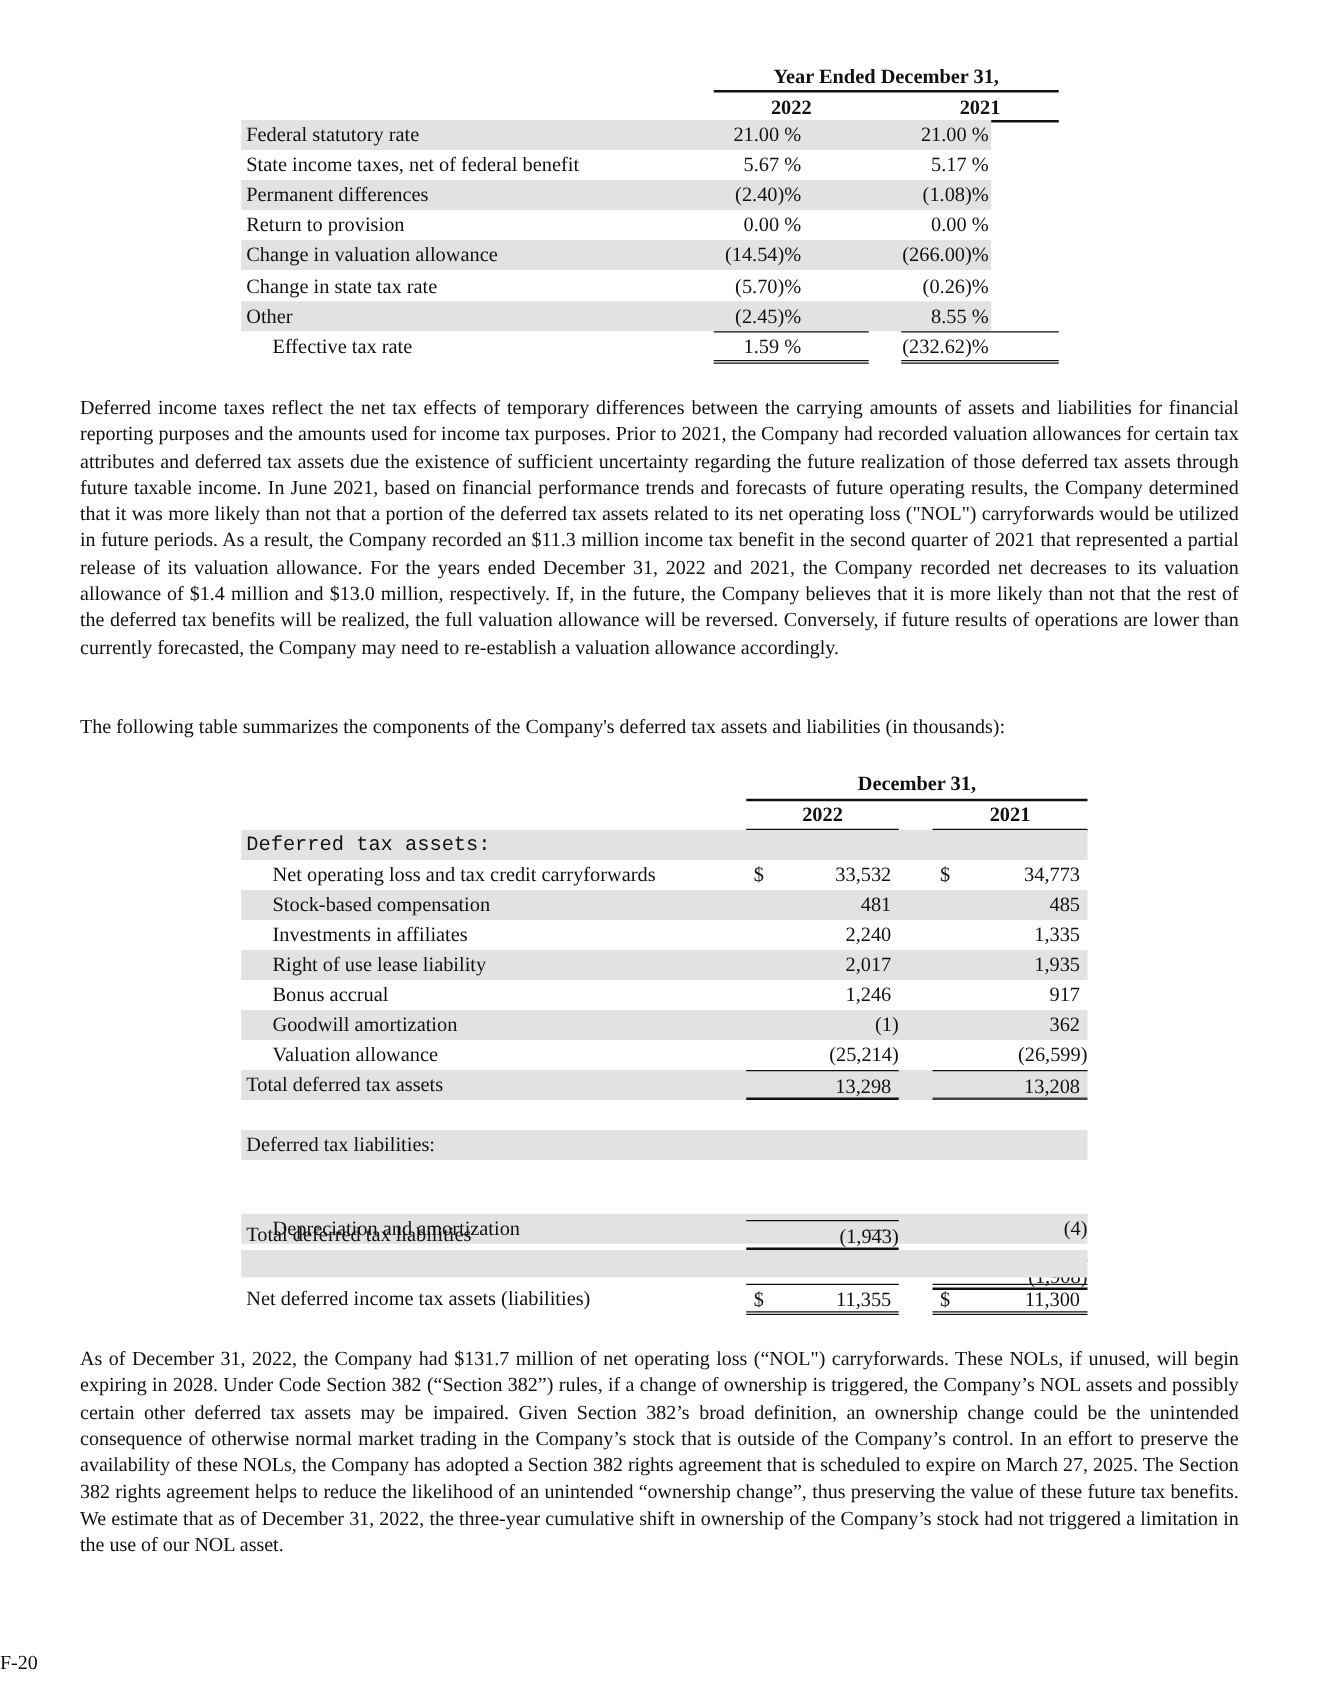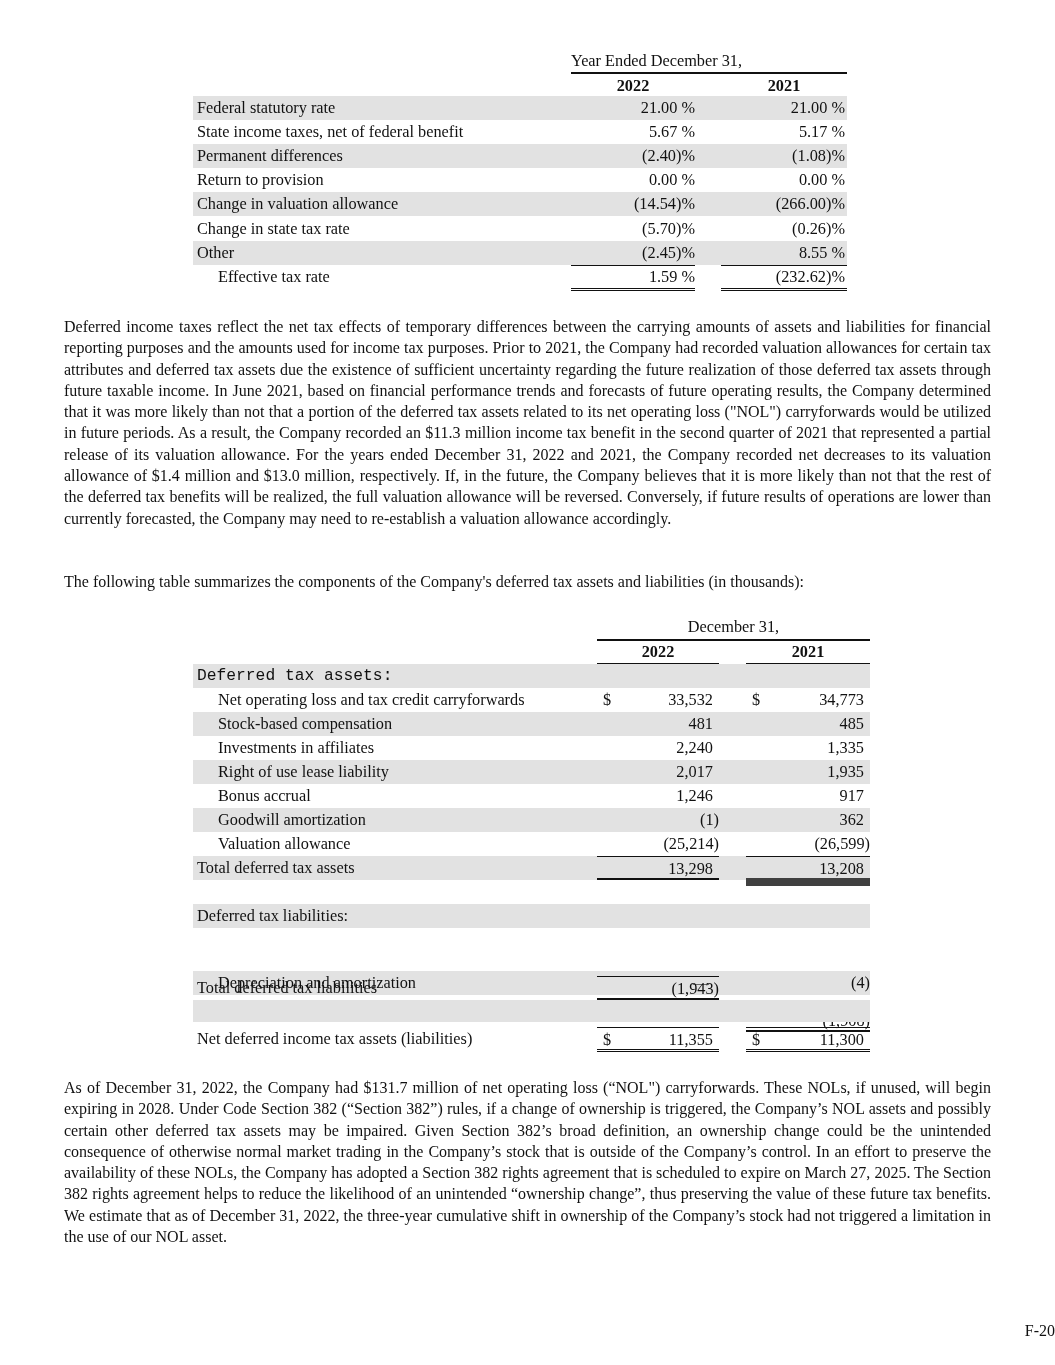--- a/index.html
+++ b/index.html
@@ -4,47 +4,47 @@
 <style>
   html, body { margin: 0; padding: 0; background: #ffffff; }
   body {
     width: 1055px; height: 1365px; position: relative; overflow: hidden;
     font-family: "Liberation Serif", "DejaVu Serif", serif;
     color: #111111; font-size: 16.3px;
   }
   .abs { position: absolute; }
   
   .t1 { position: absolute; left: 193px; top: 50px; width: 654px; }
-  .t1 .hdr-group { position: absolute; left: 378px; width: 276px; top: 0; height: 22px; text-align: left; font-weight: normal; border-bottom: 2px solid #111; line-height: 22px; }
+  .t1 .hdr-group { position: absolute; left: 378px; width: 276px; top: 0; height: 22px; text-align: center; font-weight: bold; border-bottom: 2px solid #111; line-height: 22px; }
   .t1 .hdr-year { position: absolute; top: 26px; height: 20px; text-align: center; font-weight: bold; border-bottom: 2px solid #111; line-height: 20px; }
-  .t1 .row { position: absolute; left: 0; width: 654px; height: 24px; line-height: 24px; }
+  .t1 .row { position: absolute; left: 0; width: 600px; height: 24px; line-height: 24px; }
   .shaded { background: #e2e2e2; }
   .t1 .lbl { position: absolute; left: 4px; }
   .t1 .lbl.indent { left: 25px; }
   .t1 .v1 { position: absolute; right: 152px; width: 120px; text-align: right; }
   .t1 .v2 { position: absolute; right: 2px; width: 120px; text-align: right; }
   .uline { border-top: 1.5px solid #111; }
   .dbl { border-bottom: 3px double #111; }
 
   .para { position: absolute; left: 64px; width: 927px; text-align: justify; line-height: 21.3px; font-size: 16px; }
 
   
   .t2 { position: absolute; left: 193px; top: 615px; width: 677px; }
-  .t2 .hdr-group { position: absolute; left: 404px; width: 273px; top: 0; height: 24px; text-align: center; font-weight: normal; border-bottom: 2px solid #111; line-height: 24px; }
+  .t2 .hdr-group { position: absolute; left: 404px; width: 273px; top: 0; height: 24px; text-align: center; font-weight: bold; border-bottom: 2px solid #111; line-height: 24px; }
   .t2 .hdr-year { position: absolute; top: 26px; height: 22px; text-align: center; font-weight: bold; border-bottom: 2px solid #111; line-height: 22px; }
   .t2 .row { position: absolute; left: 0; width: 677px; height: 24px; line-height: 24px; }
   .t2 .lbl { position: absolute; left: 4px; }
   .t2 .lbl.indent { left: 25px; }
   .t2 .cell { position: absolute; height: 24px; }
   .t2 .c1 { left: 404px; width: 122px; }
   .t2 .c2 { left: 553px; width: 124px; }
   .t2 .cur { position: absolute; left: 6px; }
   .t2 .num { position: absolute; right: 6px; }
   .t2 .num.neg { right: 0px; }
-  .pagenum { position: absolute; left: 0; width: 1055px; top: 1322px; text-align: right; font-size: 16px; }
+  .pagenum { position: absolute; left: 0; width: 1055px; top: 1322px; text-align: left; font-size: 16px; }
 </style>
 </head>
 <body>
 
 <div class="t1">
   <div class="hdr-group">Year Ended December 31,</div>
   <div class="hdr-year" style="left:378px;width:124px;">2022</div>
   <div class="hdr-year" style="left:528px;width:126px;">2021</div>
 
   <div class="row shaded" style="top:46px;">
@@ -167,21 +167,21 @@
       </div>
     <div class="cell c2">
         <span class="num neg">(26,599)</span>
       </div>
   </div>
   <div class="row shaded" style="top:241px;">
     <span class="lbl">Total deferred tax assets</span>
     <div class="cell c1 uline" style="height:21px;border-bottom:2px solid #111;">
         <span class="num">13,298</span>
       </div>
-    <div class="cell c2 uline" style="height:21px;border-bottom:8px solid #404040;">
+    <div class="cell c2 uline" style="height:21px;border-bottom:2px solid #404040;">
         <span class="num">13,208</span>
       </div>
   </div>
 
   <div class="row shaded" style="top:289px;">
     <span class="lbl">Deferred tax liabilities:</span>
   </div>
   <div class="row" style="top:313px;margin-top:44px;">
     <span class="lbl indent">Right of use lease asset</span>
     <div class="cell c1">

